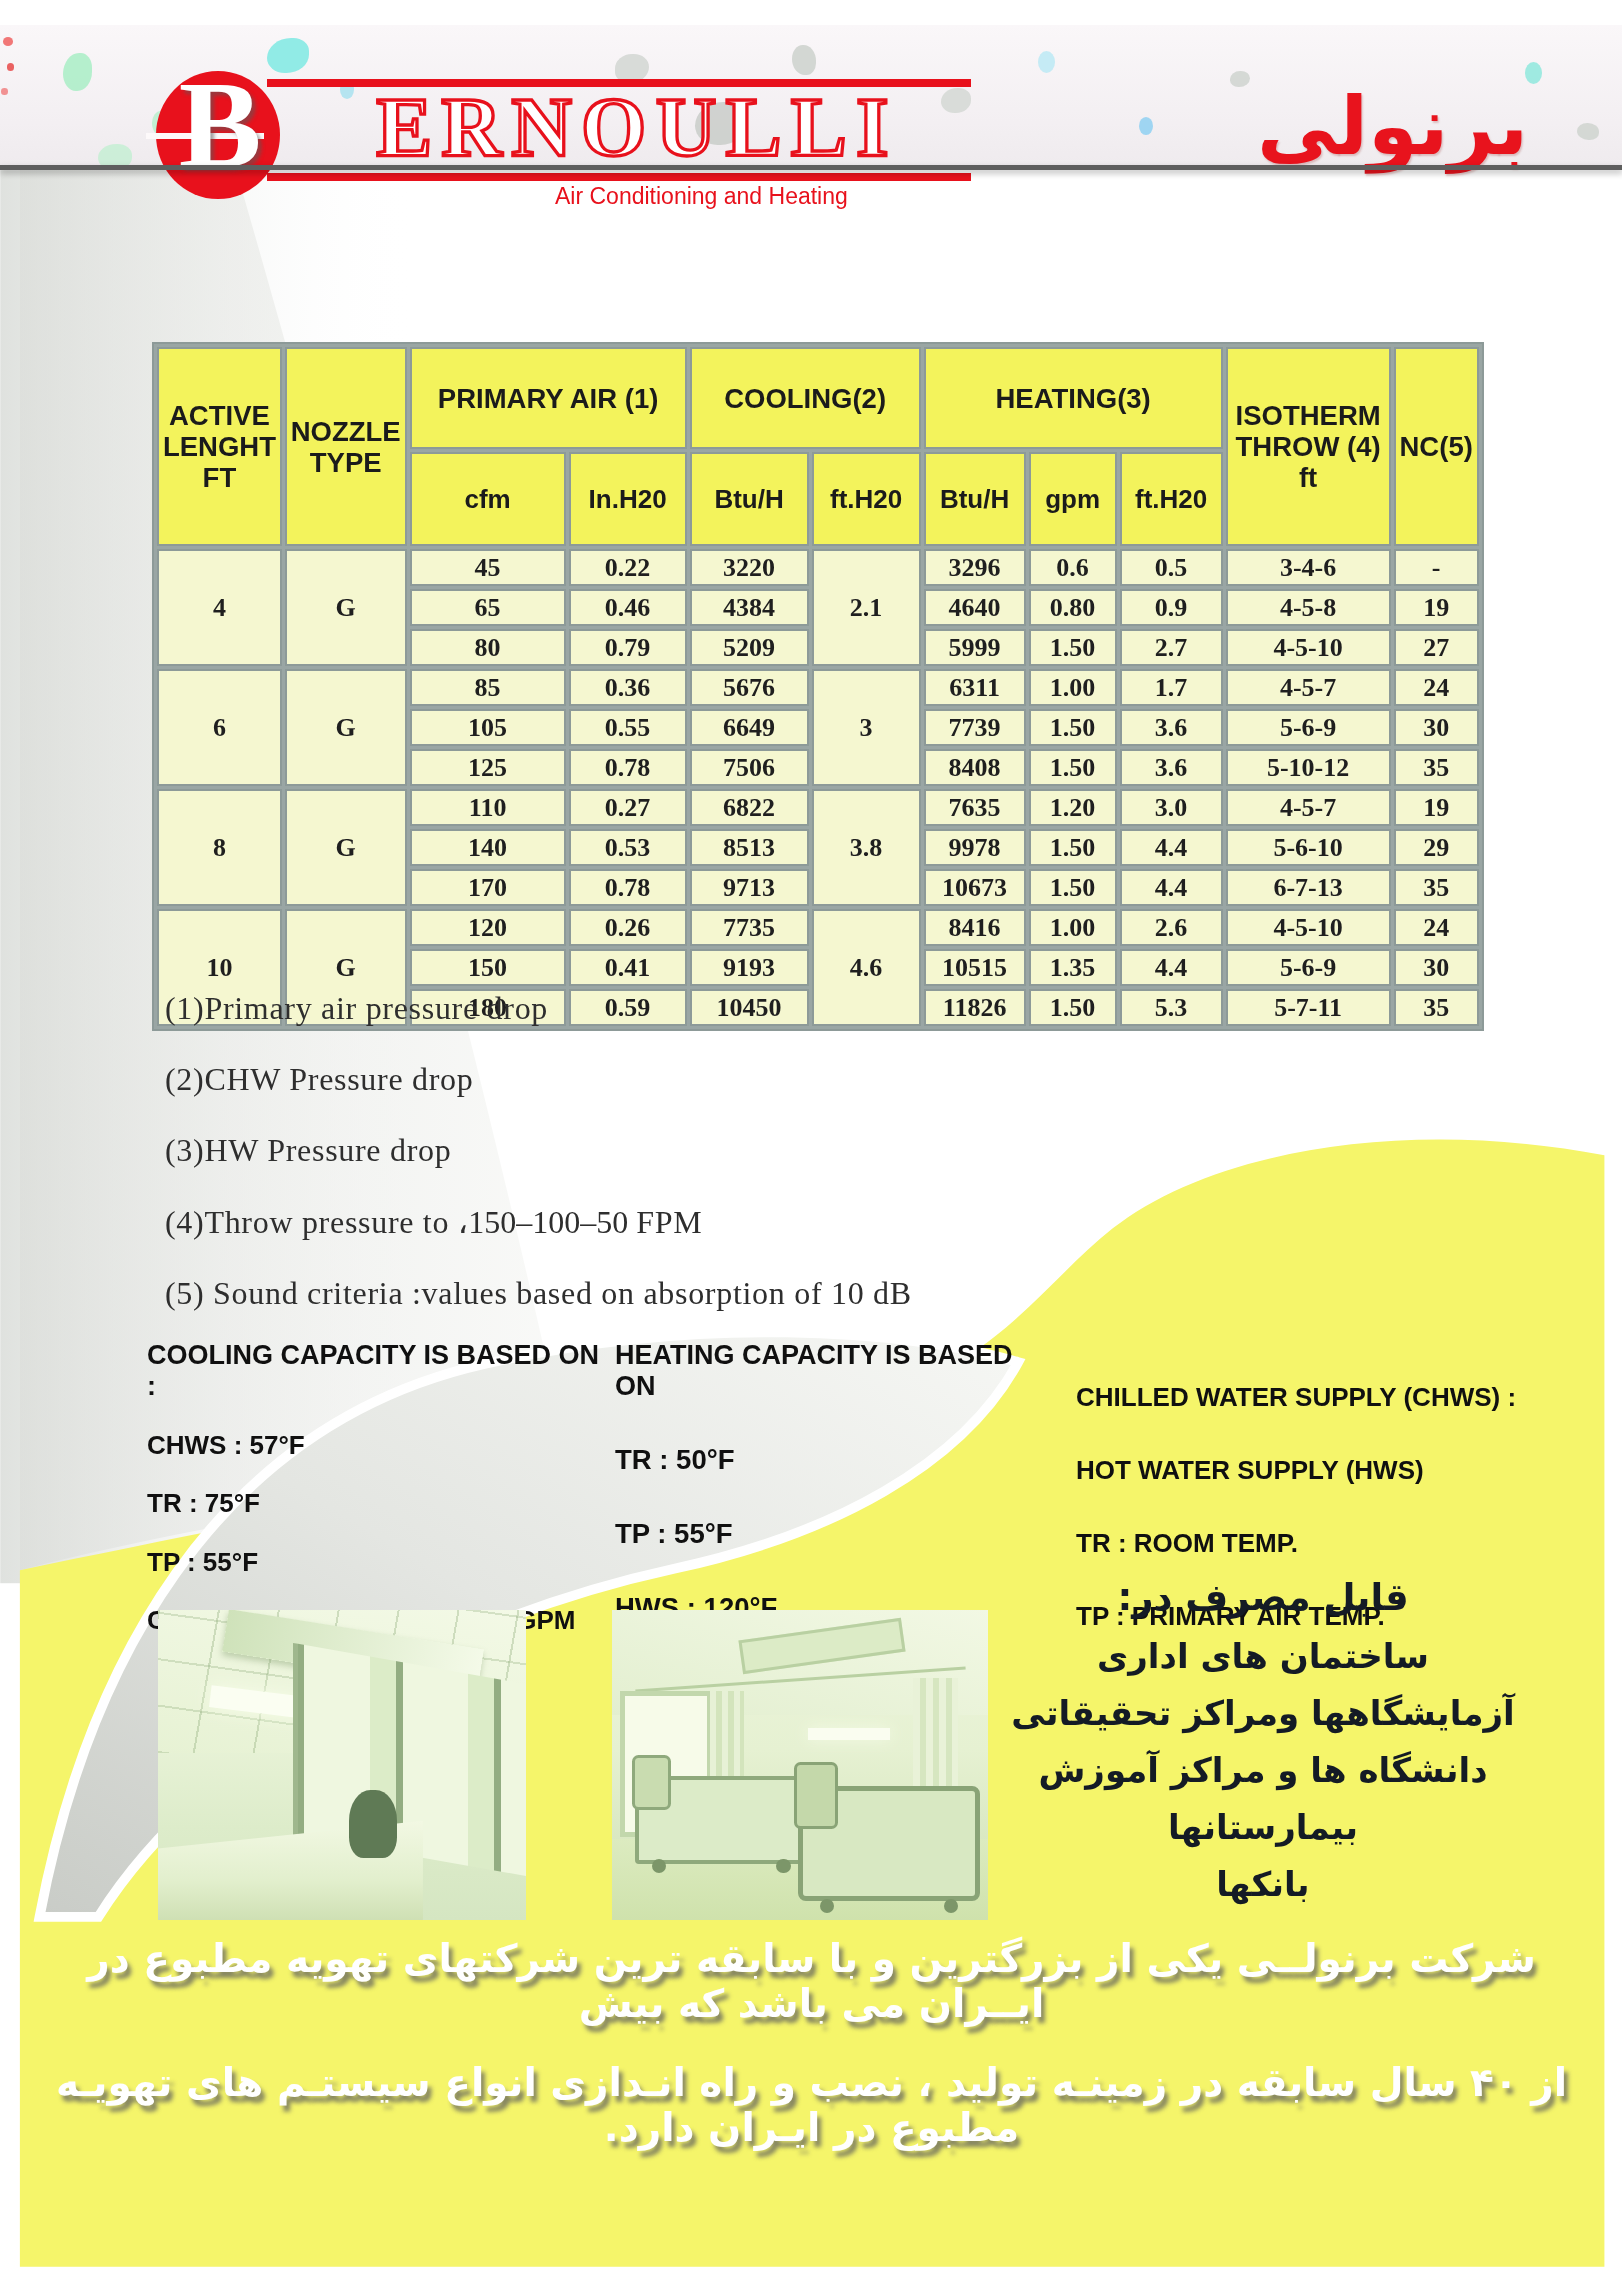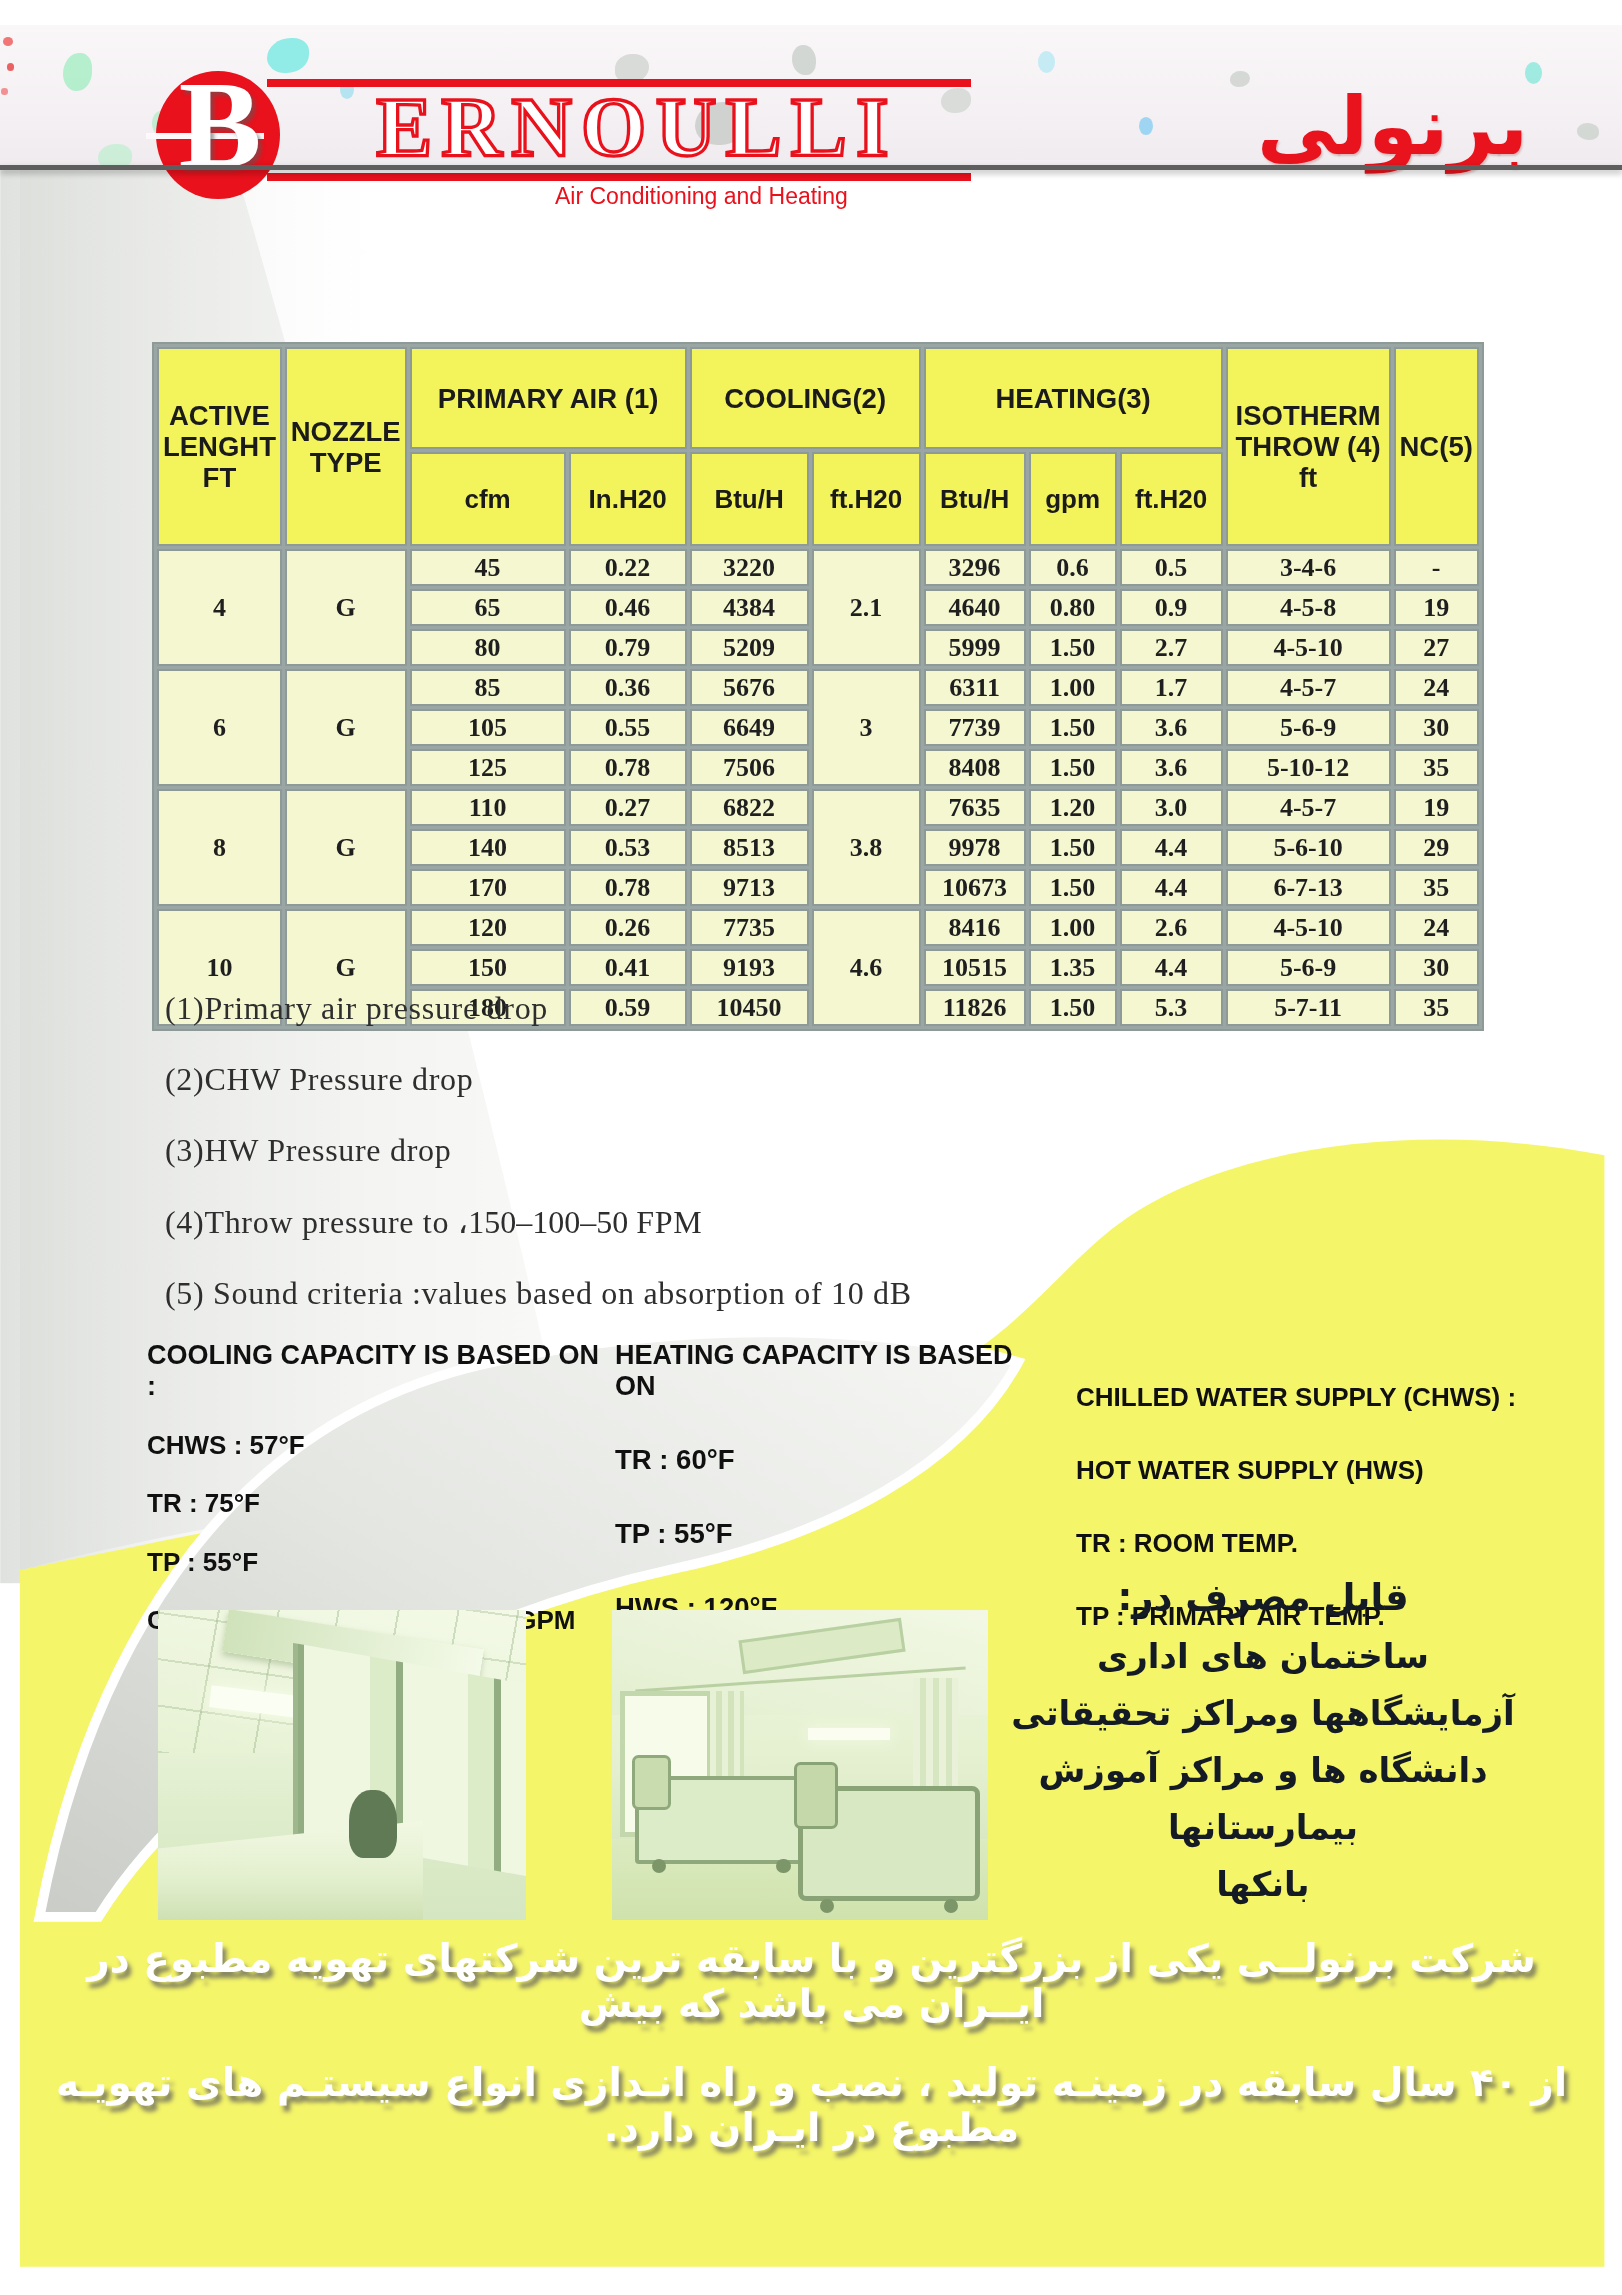--- a/index.html
+++ b/index.html
@@ -385,21 +385,21 @@
   <li style="">CHWS : 57°F</li>
       <li style="">TR : 75°F</li>
       <li style="">TP : 55°F</li>
       <li style="">CHILLED WATER FLOW :1.25 GPM</li>
     </ul>
 </div>
 <div class="cap-col cap-heating">
   <p class="cap-title">HEATING CAPACITY IS BASED ON</p>
   <ul>
 
-  <li style="">TR : 60°F</li>
+  <li style="">TR : 50°F</li>
       <li style="">TP : 55°F</li>
       <li style="">HWS : 120°F</li>
     </ul>
 </div>
 <div class="cap-col cap-legend">
   <ul>
 
   <li style="">CHILLED WATER SUPPLY (CHWS) :</li>
       <li style="">HOT WATER SUPPLY (HWS)</li>
       <li style="">TR : ROOM TEMP.</li>

